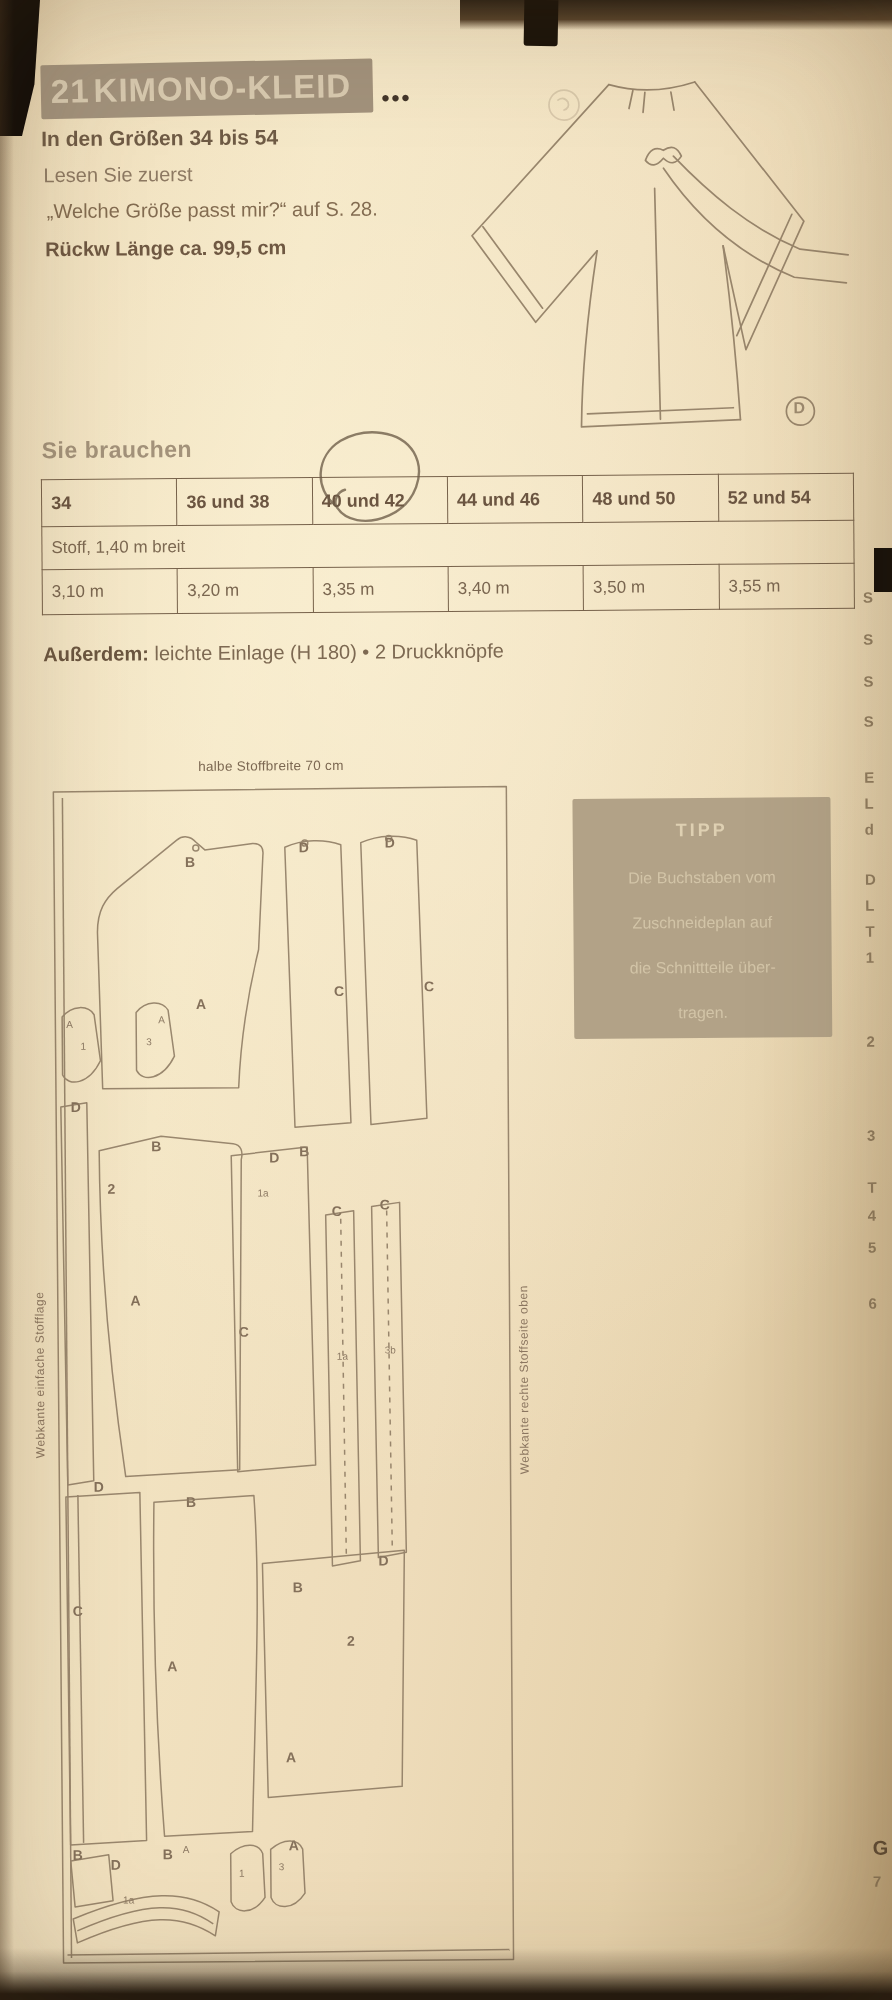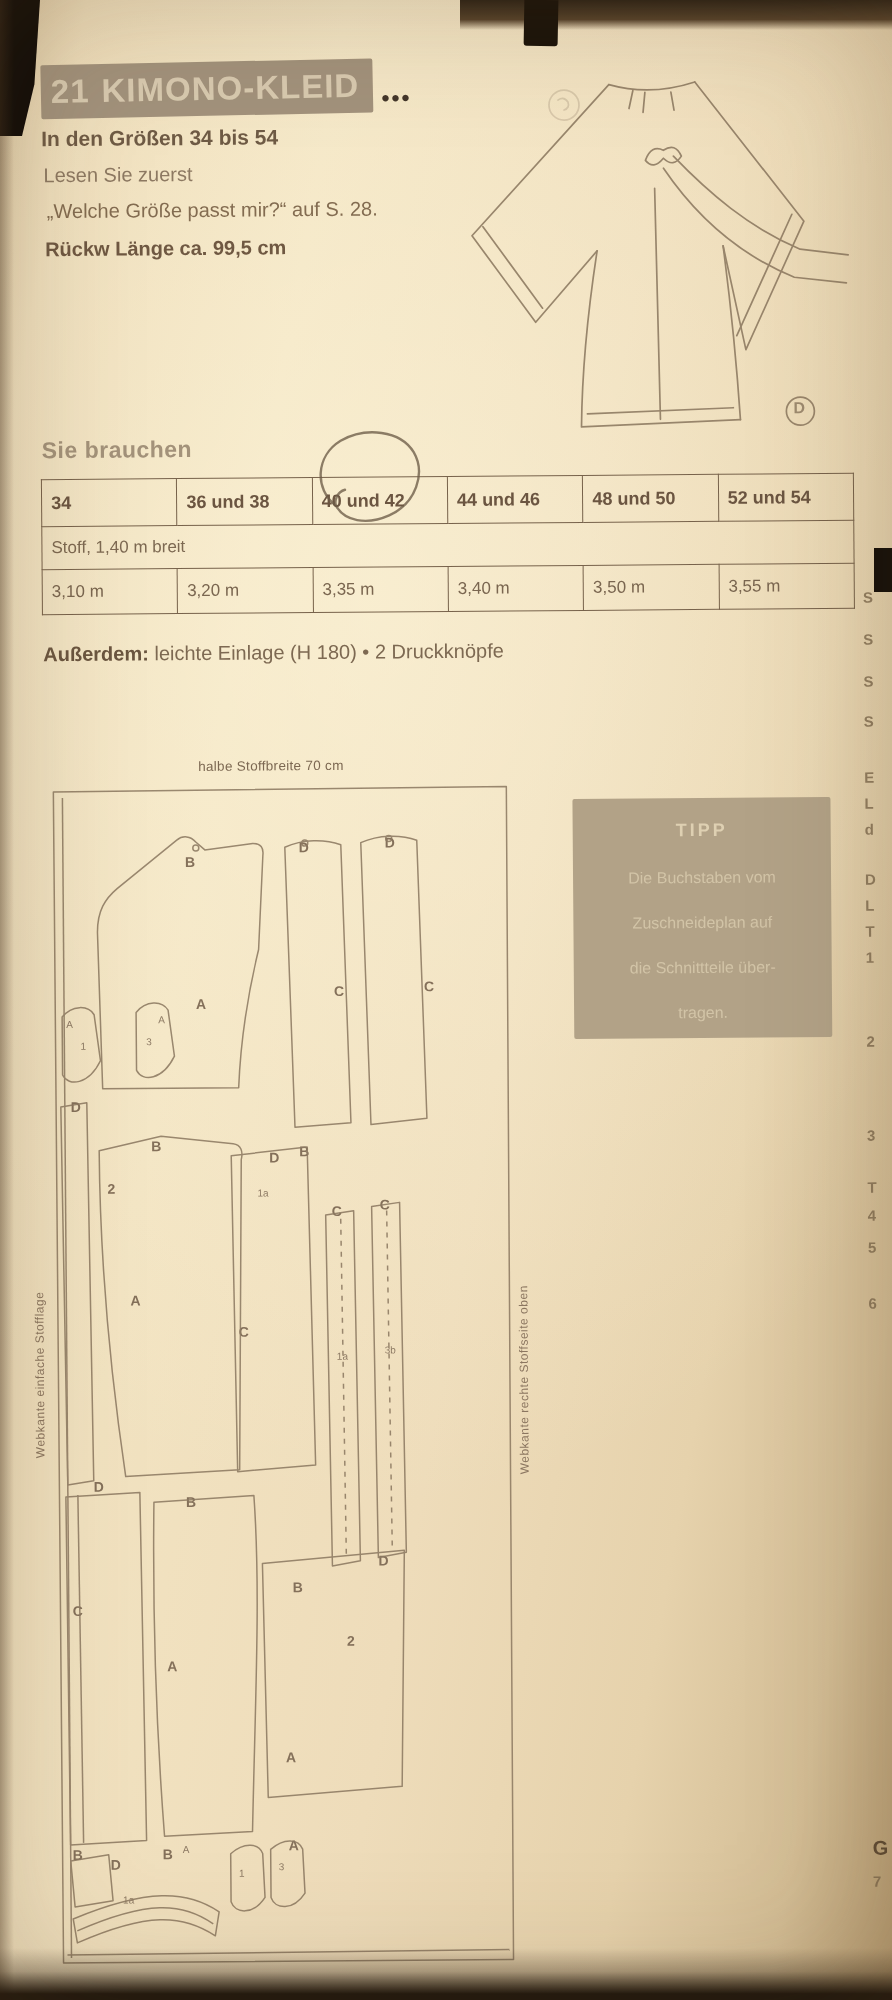--- a/index.html
+++ b/index.html
@@ -11,21 +11,21 @@
       linear-gradient(100deg,#d9c49e 0%,#ecdab6 7%,#f2e3c1 28%,#eedcba 55%,#e6d2ac 76%,#d3bd95 90%,#b69c72 100%),
       #ead8b4;
   }
   .page::after{content:"";position:absolute;inset:0;box-shadow:inset 0 0 140px rgba(92,64,32,.28);pointer-events:none;z-index:7;}
   .content{position:absolute;inset:0;transform:rotate(-0.45deg);z-index:2;}
   .abs{position:absolute;}
   
   .title-box{left:48px;top:60px;width:332px;height:54px;background:#a2927c;border-radius:2px;
     display:flex;align-items:center;padding-left:10px;box-sizing:border-box;transform:rotate(-0.7deg);}
   .title-box .t{font-size:33px;font-weight:bold;color:#d8cab0;letter-spacing:1px;white-space:nowrap;}
-  .title-box .num{margin-right:12px;}
+  .title-box .num{margin-right:4px;}
   .dots{left:388px;top:88px;font-size:15px;color:#43362a;letter-spacing:1px;}
   .ln1{left:48px;top:124px;font-size:21px;font-weight:bold;color:#6f5b45;}
   .ln2{left:50px;top:161px;font-size:20px;color:#8d7962;}
   .ln3{left:53px;top:197px;font-size:20px;color:#836c51;}
   .ln4{left:51px;top:235px;font-size:20px;font-weight:bold;color:#6f5842;}
   
   .need-h{left:46px;top:434px;font-size:23px;font-weight:bold;color:#a3927a;letter-spacing:.5px;}
   .tablewrap{left:45px;top:476px;width:813px;}
   table{border-collapse:collapse;width:100%;table-layout:fixed;}
   td,th{border:1.6px solid #77624b;text-align:left;vertical-align:middle;padding:4px 6px 4px 9px;}

